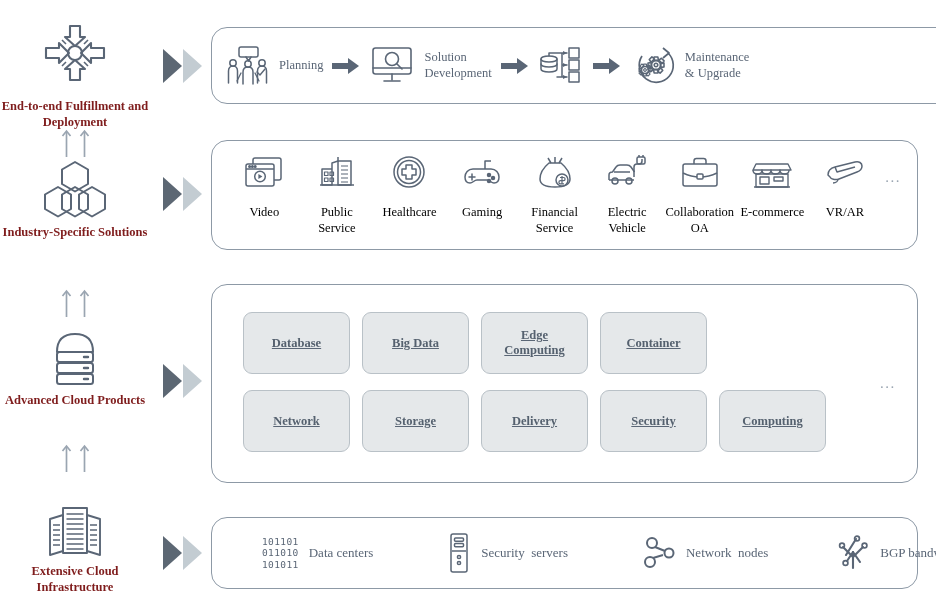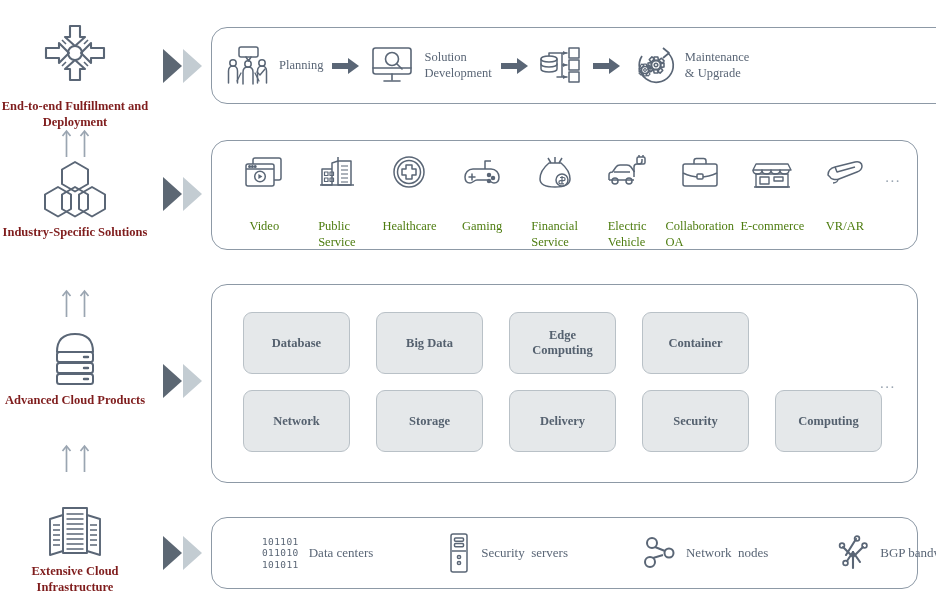--- a/index.html
+++ b/index.html
@@ -32,26 +32,26 @@
 
   
   .flowrow{display:flex;align-items:center;height:100%;padding:0 14px;box-sizing:border-box;}
   .flowstep{display:flex;align-items:center;gap:9px;}
   .flowlabel{font-size:12.5px;line-height:1.25;text-align:left;color:#5a6676;white-space:pre-line;}
   .arrowR{display:flex;align-items:center;margin:0 9px;}
 
   
   .solrow{display:flex;align-items:flex-start;height:100%;padding:14px 16px 0 16px;box-sizing:border-box;}
   .solitem{display:flex;flex-direction:column;align-items:center;width:78px;}
-  .solitem .lbl{margin-top:23px;font-size:12.5px;line-height:1.3;white-space:pre-line;color:#4d7c0f;}
+  .solitem .lbl{margin-top:9px;font-size:12.5px;line-height:1.3;text-align:center;white-space:pre-line;color:#000000;}
   .ellip{font-size:15px;letter-spacing:1.5px;color:#9aa5b1;}
 
   
   .prodwrap{position:absolute;display:flex;flex-direction:column;gap:16px;}
-  .prodrow{display:flex;gap:26px;}
+  .prodrow{display:flex;gap:12px;text-decoration:underline;}
   .card{
     width:107px;height:62px;border:1px solid #b9c1c7;border-radius:9px;background:#e5e8ea;
     display:flex;align-items:center;justify-content:center;text-align:center;
     font-weight:bold;font-size:12.5px;line-height:1.2;color:#55616f;white-space:pre-line;
     box-sizing:border-box;
   }
 
   
   .infrarow{display:flex;align-items:center;height:100%;padding:0 16px;box-sizing:border-box;}
   .infraitem{display:flex;align-items:center;gap:10px;}

